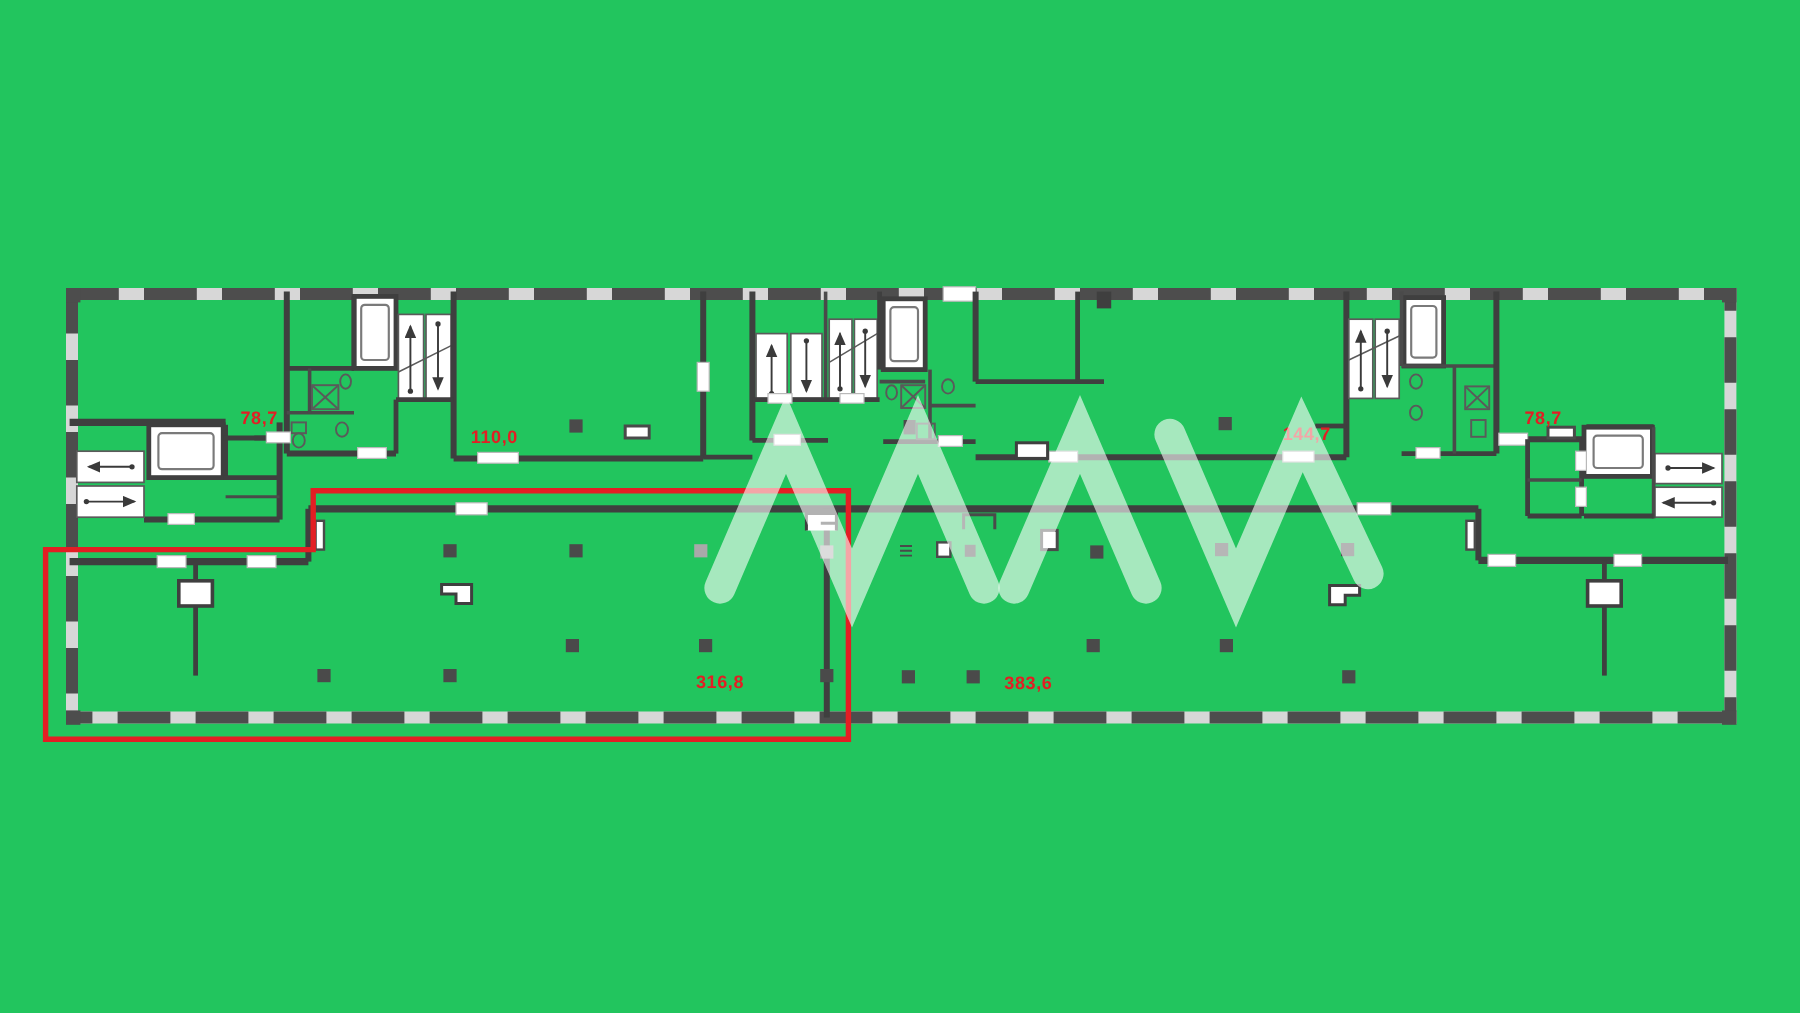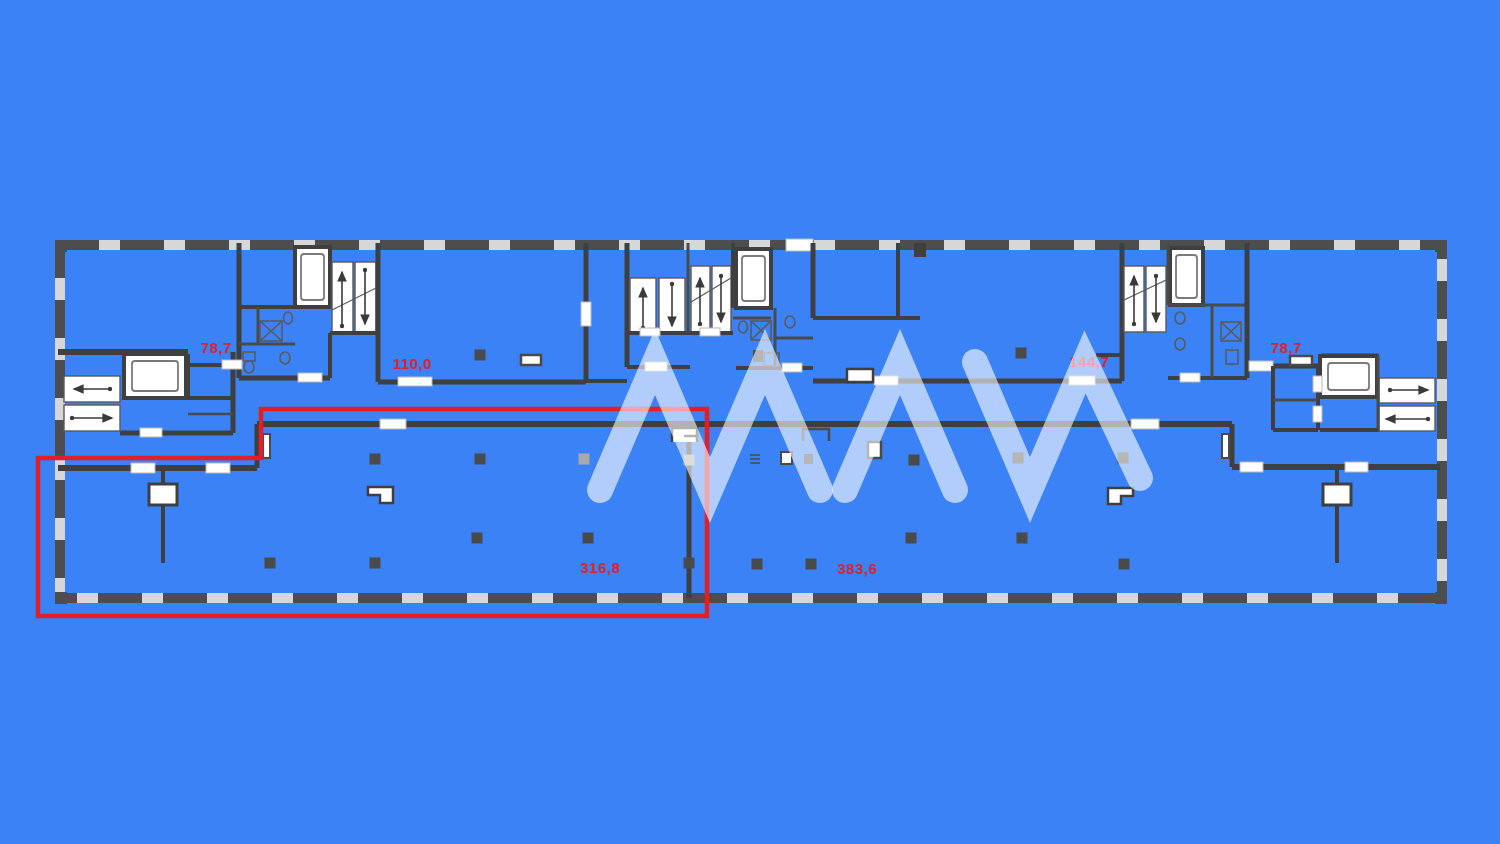--- a/index.html
+++ b/index.html
@@ -1,16 +1,16 @@
 <!DOCTYPE html>
 <html><head>
 <meta charset="utf-8">
 <style>
   html,body{margin:0;padding:0;background:#ffffff;}
-  .page{width:1500px;height:844px;position:relative;background:#3b82f6;overflow:hidden;}
+  .page{width:1500px;height:844px;position:relative;background:#22c55e;overflow:hidden;}
   svg{display:block;}
   .area-label{font-family:"Liberation Sans","DejaVu Sans",sans-serif;font-weight:bold;font-size:15px;letter-spacing:0.5px;}
   .wall{stroke:#3f3f3f;fill:none;}
   .wall-thin{stroke:#4a4a4a;fill:none;}
   .fixture{stroke:#5a5a5a;fill:none;stroke-width:1.6;}
   .door-gap{fill:#ffffff;stroke:#b9b9b9;stroke-width:1;}
   .stair-border{stroke:#5a5a5a;stroke-width:1.4;fill:#ffffff;}
 </style>
 </head>
 <body>

